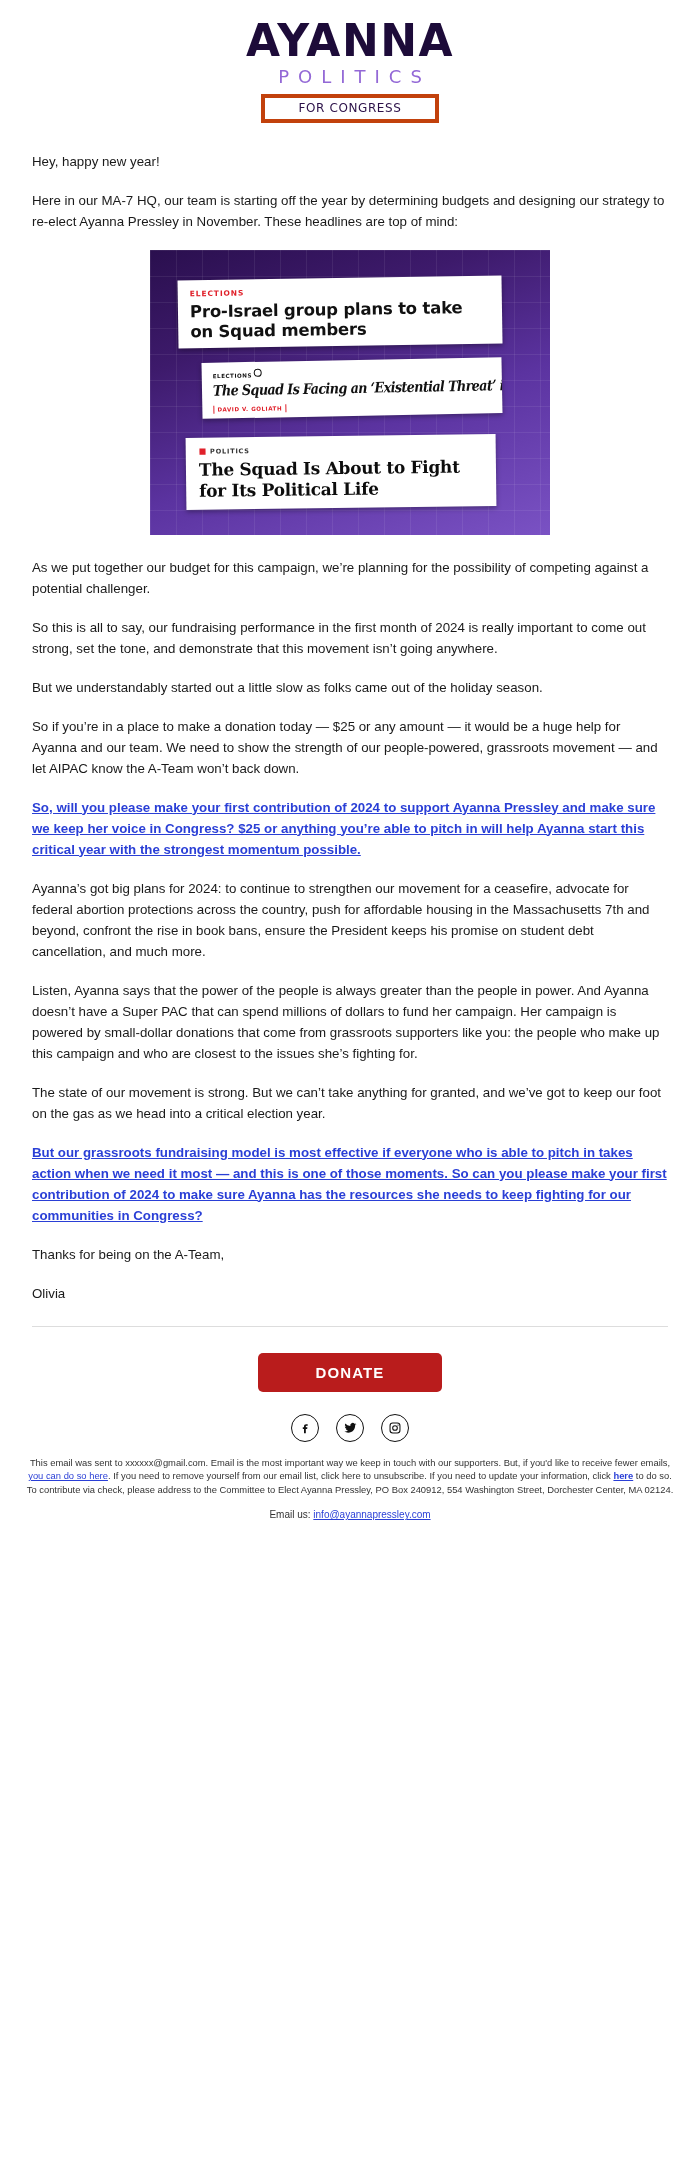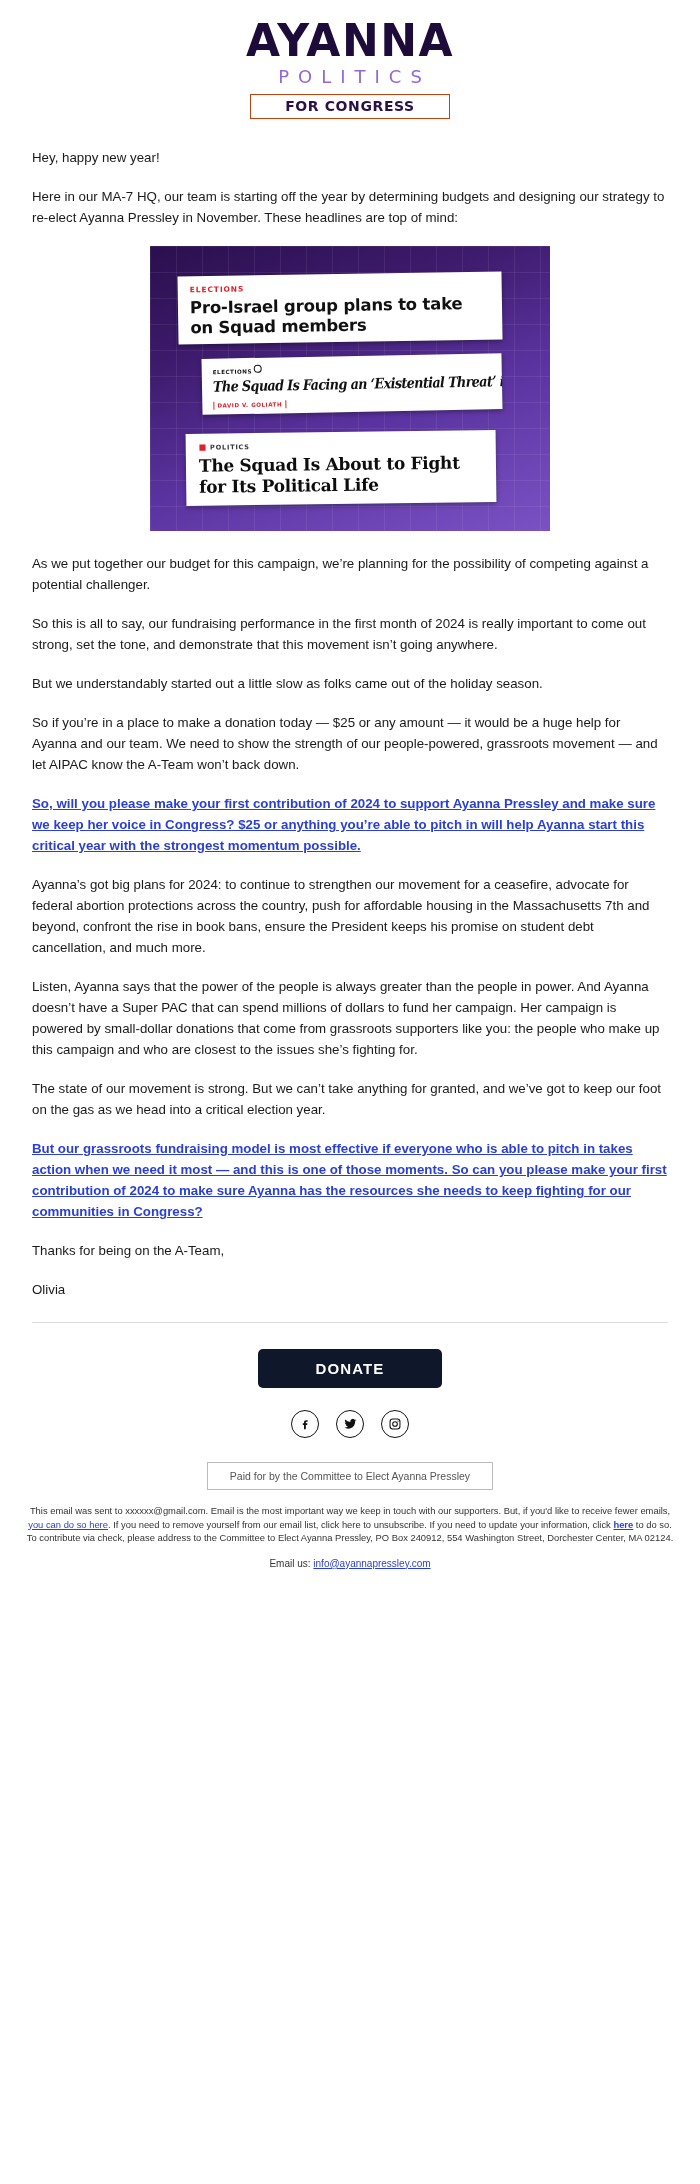--- a/index.html
+++ b/index.html
@@ -42,25 +42,25 @@
     line-height: 1.25;
     padding-left: 9px;
     margin-top: 1px;
   }
   .logo-congress-wrap {
     margin-top: 6px;
     display: flex;
     justify-content: center;
   }
   .logo-congress {
-    border: 1px solid #c2410c;
+    border: 4px solid #c2410c;
     color: #2b1048;
     font-family: "DejaVu Sans", sans-serif;
-    font-size: 14px;
-    font-weight: 700;
+    font-size: 12px;
+    font-weight: 400;
     letter-spacing: 0.6px;
     padding: 3px 34px 3px 34px;
     line-height: 1.2;
   }
 
   
   .body-wrap {
     padding: 0 32px;
   }
   p.copy {
@@ -208,21 +208,21 @@
     border: 0;
     border-top: 1px solid #dddddd;
     margin: 22px 32px 0 32px;
   }
   .donate-wrap {
     text-align: center;
     padding: 26px 0 0 0;
   }
   .donate-btn {
     display: inline-block;
-    background: #0f172a;
+    background: #b91c1c;
     color: #ffffff;
     font-size: 15px;
     font-weight: 700;
     letter-spacing: 1.1px;
     padding: 11px 58px;
     border-radius: 5px;
     border: 0;
     cursor: pointer;
     font-family: "Liberation Sans", sans-serif;
   }
@@ -359,23 +359,20 @@
     </span>
     <span class="social-ic">
       <svg width="14" height="14" viewBox="0 0 24 24" aria-hidden="true">
           <rect x="3.5" y="3.5" width="17" height="17" rx="4.6" fill="none" stroke="#111" stroke-width="1.8"></rect>
           <circle cx="12" cy="12" r="4" fill="none" stroke="#111" stroke-width="1.8"></circle>
           <circle cx="17.2" cy="6.9" r="1.1" fill="#111"></circle>
         </svg>
     </span>
   </div>
 
-  <div class="paidfor-wrap">
-    <div class="paidfor">Paid for by the Committee to Elect Ayanna Pressley</div>
-  </div>
 
   <div class="fineprint">
     <span>This email was sent to xxxxxx@gmail.com. Email is the most important way we keep in touch with our supporters. But, if you'd like to receive fewer emails, </span><a href="#">you can do so here</a><span>. If you need to remove yourself from our email list, click here to unsubscribe. If you need to update your information, click </span><a href="#" class="bold">here</a><span> to do so. To contribute via check, please address to the Committee to Elect Ayanna Pressley, PO Box 240912, 554 Washington Street, Dorchester Center, MA 02124.</span>
   </div>
 
   <div class="contact">
     <span>Email us: </span><a href="#">info@ayannapressley.com</a>
   </div>
 
 </div>

